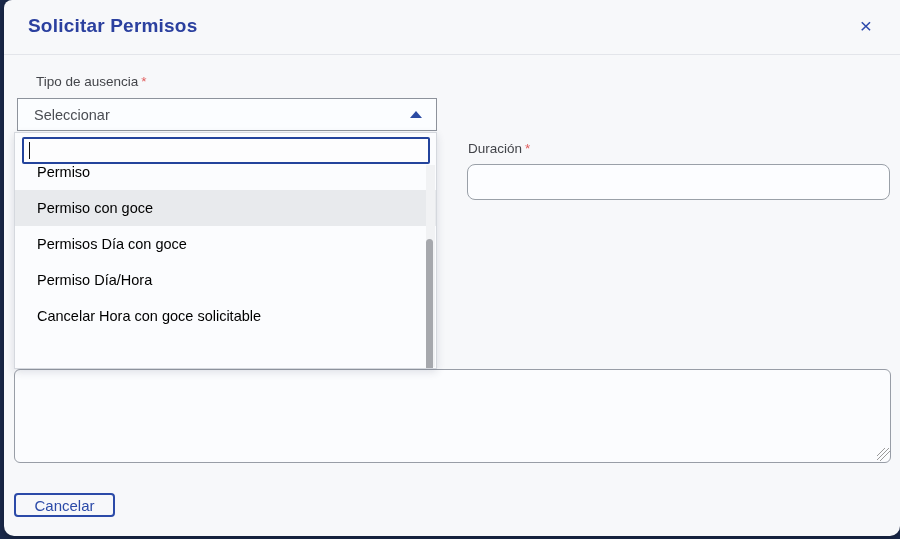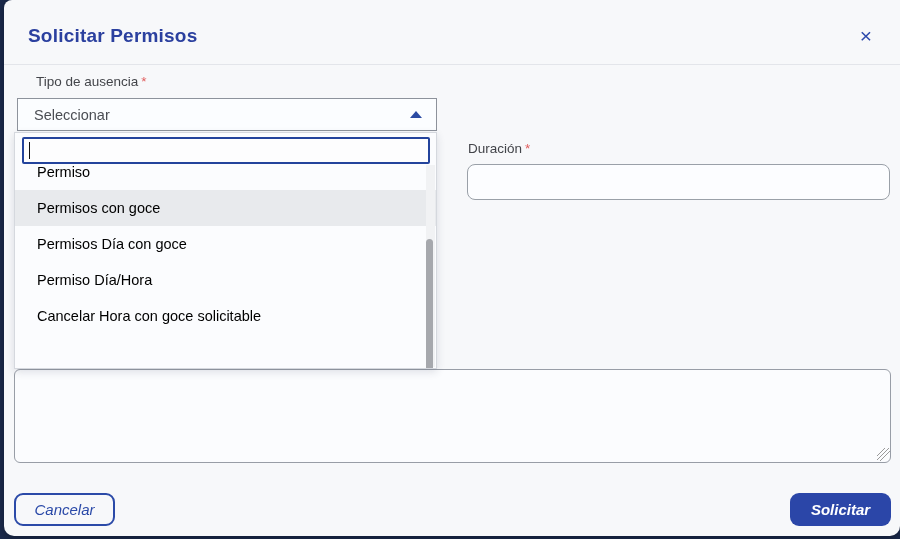--- a/index.html
+++ b/index.html
@@ -9,21 +9,21 @@
   .screen { position:absolute; inset:0; }
 
   .modal {
     position:absolute; left:4px; top:0; width:896px; height:536px;
     background:#f7f8fa;
     border-radius:8px 0 10px 10px;
     box-shadow:0 2px 8px rgba(0,0,0,.35);
   }
 
   
-  .modal-header { position:absolute; left:0; top:12px; right:0; height:52px; }
+  .modal-header { position:absolute; left:0; top:2px; right:0; height:52px; }
   .modal-title {
     position:absolute; left:24px; top:13px;
     font-size:19px; font-weight:700; color:#2b409f; letter-spacing:.2px;
   }
   .close-btn {
     position:absolute; right:20px; top:10px; width:28px; height:28px;
     display:flex; align-items:center; justify-content:center;
     font-size:21px; color:#2c49ac; cursor:pointer; background:none; border:none;
     font-family:"Liberation Sans", sans-serif;
   }
@@ -103,24 +103,23 @@
   }
   .resize-handle {
     position:absolute; left:873px; top:448px; width:13px; height:13px;
     background:
       linear-gradient(135deg, transparent 0 5px, #9a9a9a 5px 6px, transparent 6px 8px, #9a9a9a 8px 9px, transparent 9px 11px, #9a9a9a 11px 12px, transparent 12px);
     pointer-events:none;
   }
 
   
   .btn {
-    position:absolute; height:33px; border-radius:9px; font-size:15px;
+    position:absolute; height:24px; border-radius:4px; font-size:15px;
     display:flex; align-items:center; justify-content:center; cursor:pointer;
     font-family:"Liberation Sans", sans-serif;
-    font-style:italic;
   }
   .btn-cancel {
     left:10px; top:493px; width:101px;
     background:transparent; border:2px solid #2b4aa8; color:#2b4aa8; font-weight:400;
   }
   .btn-submit {
     left:786px; top:493px; width:101px;
     background:#2b46a8; border:none; color:#ffffff; font-weight:600;
   }
 </style>
@@ -144,37 +143,36 @@
       <span class="select-value">Seleccionar</span>
       <span class="caret-up"></span>
     </div>
 
     <div class="dropdown-panel">
       <input class="dropdown-search" type="text" value="" style="">
       <div class="text-cursor"></div>
 
       <div class="option-list">
         <div class="option-row clipped">Permiso</div>
-        <div class="option-row highlighted">Permisos con goce</div>
+        <div class="option-row highlighted">Permiso con goce</div>
         <div class="option-row">Permisos Día con goce</div>
         <div class="option-row">Permiso Día/Hora</div>
         <div class="option-row">Cancelar Hora con goce solicitable</div>
       </div>
 
       <div class="scroll-track">
         <div class="scroll-thumb"></div>
       </div>
     </div>
 
     <div class="field-label label-duracion">
       <span>Duración</span><span class="required">*</span>
     </div>
 
     <input class="duracion-input" type="text" value="" style="">
 
     <textarea class="comments-area" style=""></textarea>
     <div class="resize-handle"></div>
 
     <button class="btn btn-cancel">Cancelar</button>
-    <button class="btn btn-submit">Solicitar</button>
 
   </div>
 </div>
 
 </body></html>

